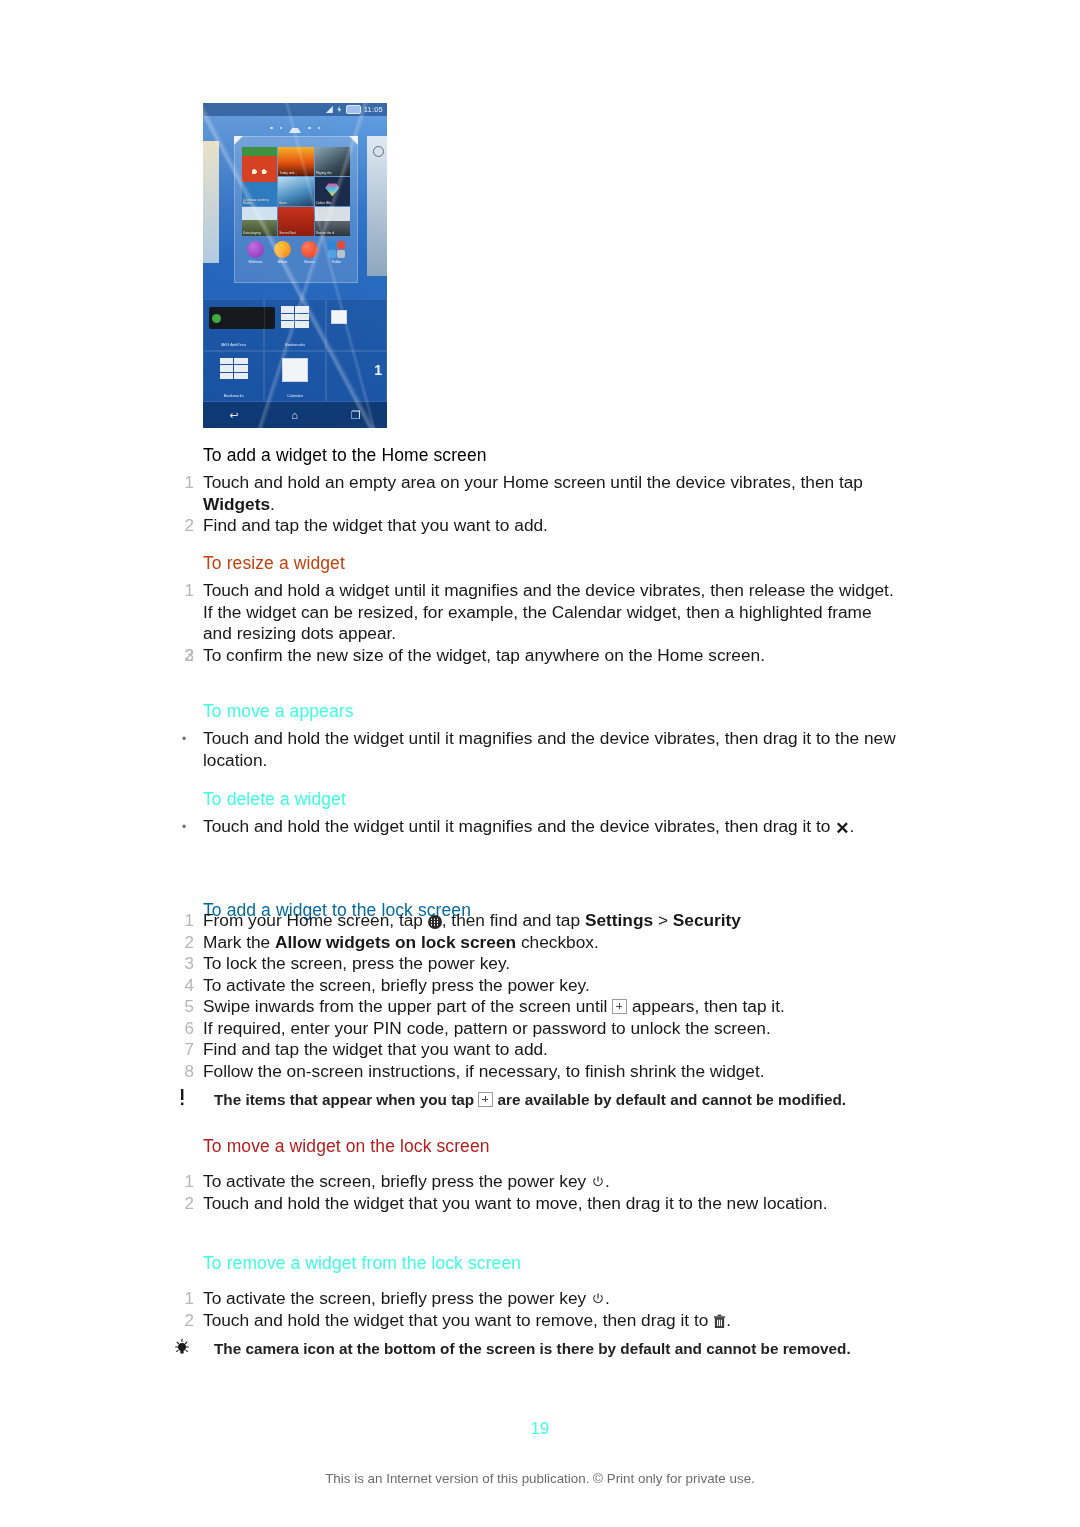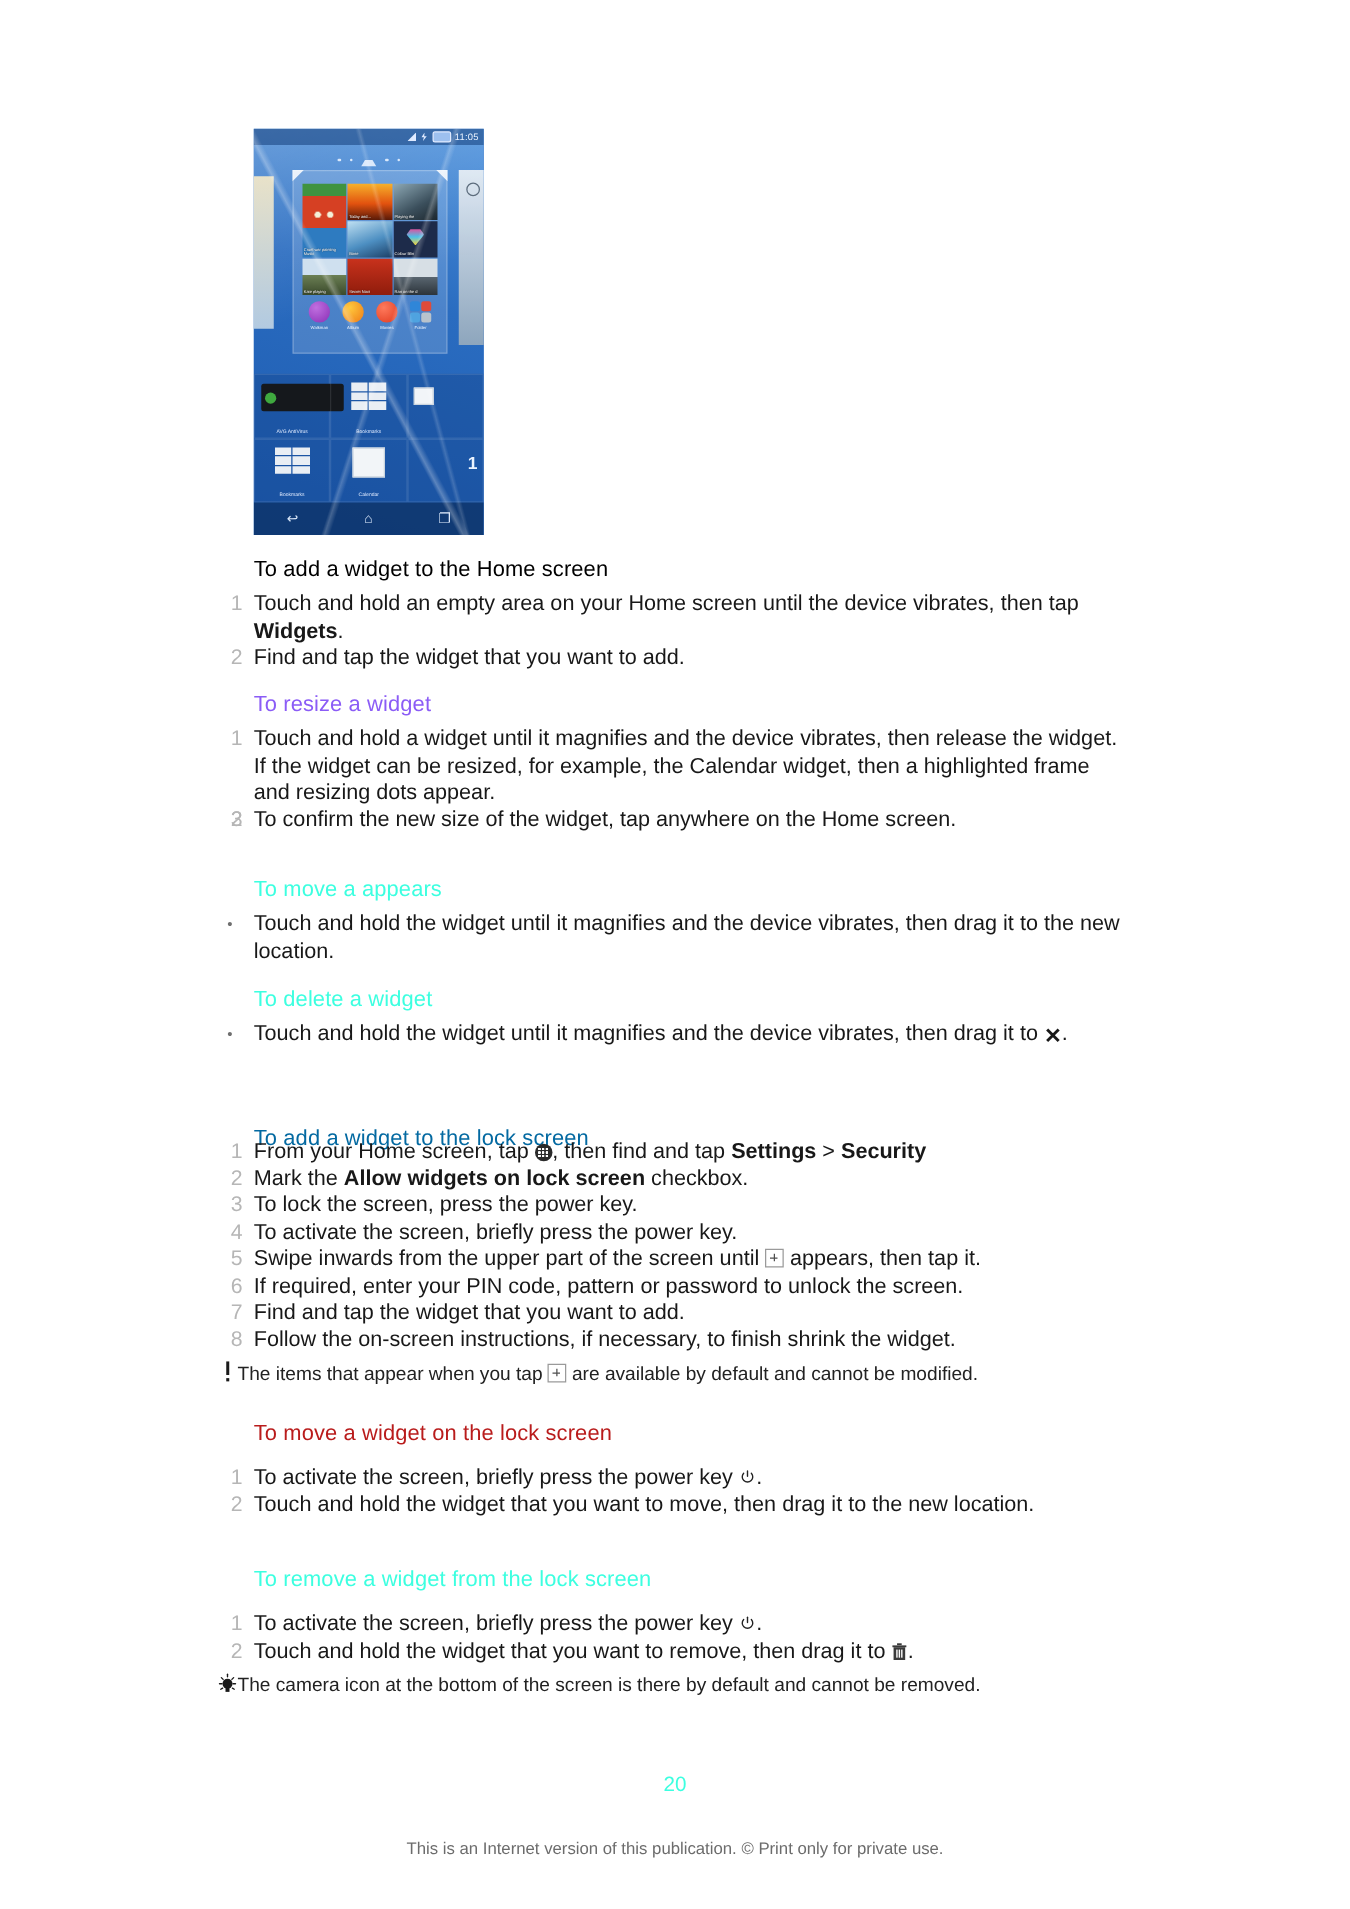--- a/index.html
+++ b/index.html
@@ -211,21 +211,21 @@
     font-size: 15.3px;
     line-height: 20px;
     color: #222;
   }
   .note .glyph {
     position: absolute;
     left: 0; top: -1px;
     width: 24px;
     text-align: center;
   }
-  .note .txt { display:block; margin-left: 20px; }
+  .note .txt { display:block; margin-left: 44px; font-weight: bold; }
 
   
   .ig { display:inline-block; vertical-align: -2px; }
   .ig-apps {
     width: 14px; height: 14px; border-radius: 50%;
     background: #2b2b2b; position: relative; vertical-align: -2.5px;
   }
   .ig-apps::after {
     content:""; position:absolute; left:2.5px; top:3px; width:9px; height:8px;
     background-image:
@@ -406,21 +406,21 @@
   </div>
 
   <div class="content">
 
     <h2 class="sec" style="top: 445px; color: #000000;">To add a widget to the Home screen</h2>
     <ol class="steps" style="top:472px">
       <li><span class="num">1</span><span>Touch and hold an empty area on your Home screen until the device vibrates, then tap <b>Widgets</b>.</span></li>
       <li><span class="num">2</span><span>Find and tap the widget that you want to add.</span></li>
     </ol>
 
-    <h2 class="sec" style="top: 553px; color: #8b5cf6;">To resize a widget</h2>
+    <h2 class="sec" style="top: 553px; color: #c2410c;">To resize a widget</h2>
     <ol class="steps" style="top:580px">
       <li><span class="num">1</span><span>Touch and hold a widget until it magnifies and the device vibrates, then release the widget. If the widget can be resized, for example, the Calendar widget, then a highlighted frame and resizing dots appear.</span></li>
       <li><span class="num">2</span></li>
       <li><span class="num">3</span><span>To confirm the new size of the widget, tap anywhere on the Home screen.</span></li>
     </ol>
 
     <h2 class="sec" style="top: 701px; color: rgb(60, 255, 224);">To move a appears</h2>
     <ul class="steps" style="top:728px">
       <li><span class="bullet">•</span><span>Touch and hold the widget until it magnifies and the device vibrates, then drag it to the new location.</span></li>
     </ul>
@@ -489,16 +489,16 @@
             <path d="M5.1 4.1 l1.4 1.4"></path>
               <path d="M14.9 4.1 l-1.4 1.4"></path>
             <path d="M4.6 13.4 l1.5 -0.9"></path>
               <path d="M15.4 13.4 l-1.5 -0.9"></path>
           </g>
         </svg>
       </span>
       <span class="txt">The camera icon at the bottom of the screen is there by default and cannot be removed.</span>
     </div>
 
-    <div class="pagenum" style="color: rgb(60, 255, 224);">20</div>
+    <div class="pagenum" style="color: rgb(60, 255, 224);">19</div>
     <div class="footer">This is an Internet version of this publication. © Print only for private use.</div>
   </div>
 </div>
 
 </body></html>

